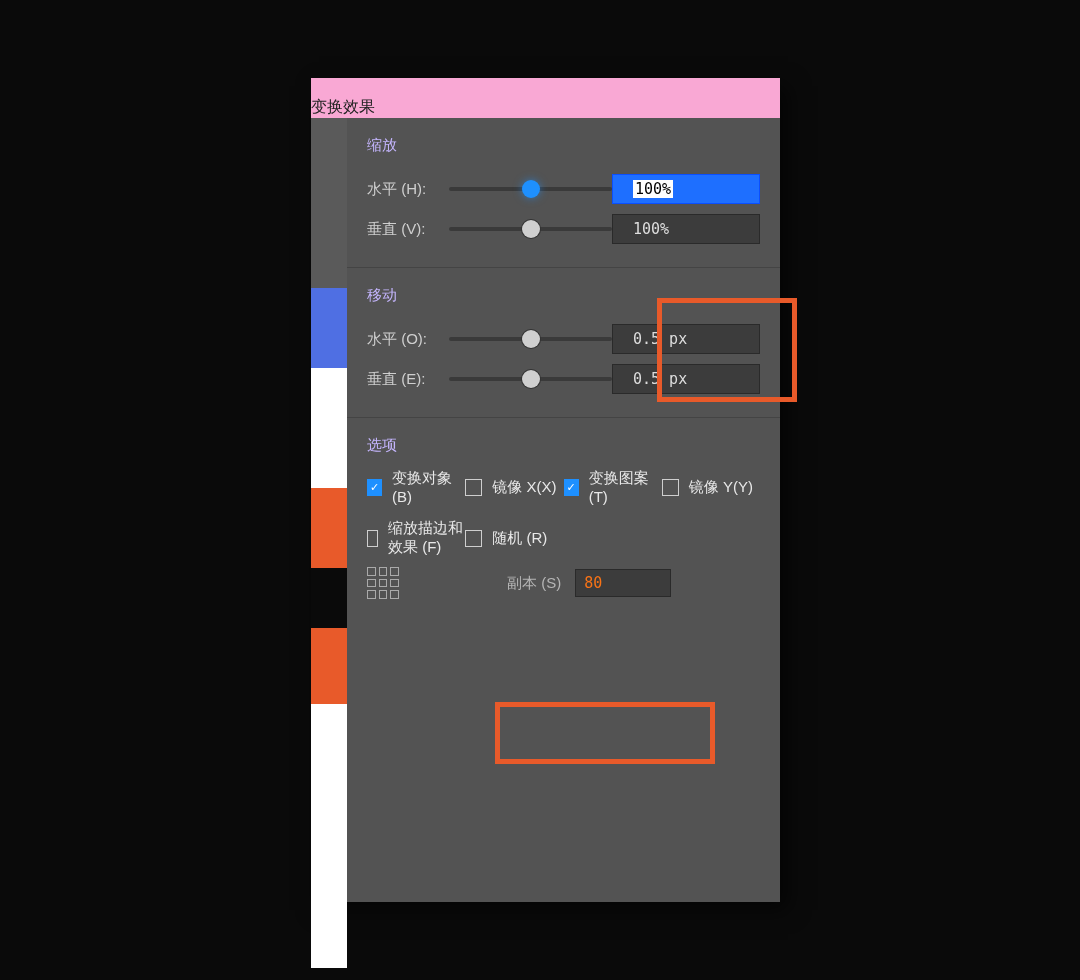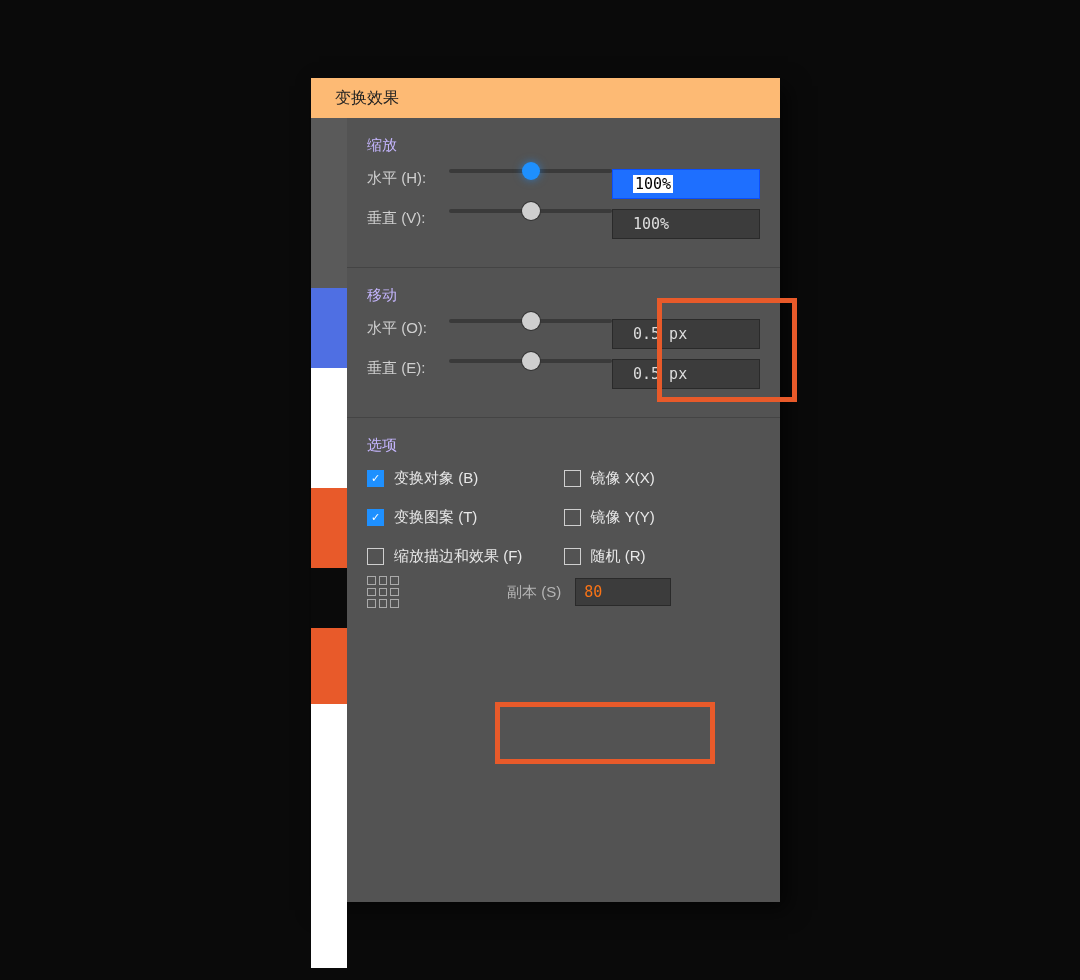--- a/index.html
+++ b/index.html
@@ -1,38 +1,38 @@
 <!DOCTYPE html>
 <html><head>
 <meta charset="utf-8">
 <style>
   html,body{margin:0;padding:0;background:#0a0a0a;width:1080px;height:980px;font-family:"Microsoft YaHei",sans-serif;overflow:hidden}
   .backdrop{position:absolute;inset:0;background:#0a0a0a}
   .artboard{position:absolute;left:311px;top:78px;width:469px;height:824px;background:#5a5a5a;box-shadow:8px 8px 20px rgba(0,0,0,.6)}
   .artboard::before{content:"";position:absolute;left:0;top:210px;width:36px;height:680px;background:linear-gradient(#4f6fe3 0 80px,#fff 80px 200px,#e85a2a 200px 280px,#0a0a0a 280px 340px,#e85a2a 340px 416px,#fff 416px 680px)}
-  .titlebar{height:40px;background:#fdba74;color:#222;font-size:16px;display:flex;align-items:center;padding:0 24px}
+  .titlebar{height:40px;background:#f9a8d4;color:#222;font-size:16px;display:flex;align-items:flex-end;padding:0 0}
   .panel{position:absolute;left:36px;right:0;top:40px;bottom:0;background:#535353;color:#d8d8d8;font-size:15px}
   .section{border-bottom:1px solid #444;padding:18px 20px}
   .slabel{color:#c4b5fd;font-size:15px;margin-bottom:14px}
-  .row{display:flex;height:40px;gap:0}
+  .row{display:flex;align-items:center;height:40px;gap:0}
   .plabel{width:82px;color:#cfcfcf;white-space:nowrap}
   .track{flex:1;height:4px;background:#3a3a3a;position:relative;border-radius:2px}
   .thumb{position:absolute;top:50%;transform:translate(-50%,-50%);width:18px;height:18px;border-radius:50%;background:#cfcfcf;box-shadow:0 0 0 1px #333}
   .thumb.active{background:#1e90ff;box-shadow:0 0 8px rgba(30,144,255,.6)}
   .valbox{width:106px;height:28px;background:#3c3c3c;border:1px solid #2a2a2a;color:#ddd;font-family:Consolas,monospace;font-size:15px;display:flex;align-items:center;padding:0 20px}
   .valbox.sel{background:#1e6fff;border:1px solid #0a4fff}
   .valbox.sel span{background:#fff;color:#000;padding:0 2px}
   .hi-box{position:absolute;border:5px solid #e85a2a;pointer-events:none}
   .hi1{left:310px;top:180px;width:130px;height:94px}
   .hi2{left:148px;top:584px;width:210px;height:52px}
   .angle-row{display:flex;align-items:center;gap:14px;margin-top:10px}
   .angle-dial{width:40px;height:40px;border:2px solid #cfcfcf;border-radius:50%;position:relative}
   .angle-dial::after{content:"";position:absolute;left:50%;top:50%;width:20px;height:2px;background:#cfcfcf;transform-origin:left center}
   .anglebox{width:78px;height:26px;background:#3c3c3c;border:1px solid #2a2a2a;color:#ddd;font-family:Consolas,monospace;font-size:15px;display:flex;align-items:center;padding:0 8px}
-  .opts{display:grid;grid-template-columns:1fr 1fr;row-gap:20px;}
+  .opts{display:grid;grid-template-columns:1fr 1fr 1fr 1fr;row-gap:14px;}
   .ck{display:flex;align-items:center;gap:10px;color:#e8e8e8;font-size:15px}
   .ckb{width:15px;height:15px;border:1.5px solid #cfcfcf;background:transparent;display:flex;align-items:center;justify-content:center;font-size:12px;color:#fff}
   .ckb.on{background:#1e90ff;border-color:#1e90ff}
   .ckb.on::after{content:"✓";font-size:11px;line-height:1}
   .ref-grid{width:32px;height:32px;display:grid;grid-template-columns:repeat(3,1fr);grid-template-rows:repeat(3,1fr);gap:3px}
   .ref-grid span{border:1.5px solid #aaa}
   .copies-row{display:flex;align-items:center;gap:14px;margin-top:10px}
   .copies-label{color:#b5b5b5}
   .copies-box{width:78px;height:26px;background:#3c3c3c;border:1px solid #2a2a2a;color:#f97316;font-family:Consolas,monospace;font-size:15px;display:flex;align-items:center;padding:0 8px}
   .footer{position:absolute;left:0;right:0;bottom:0;height:66px;display:flex;align-items:center;padding:0 20px;gap:14px}

